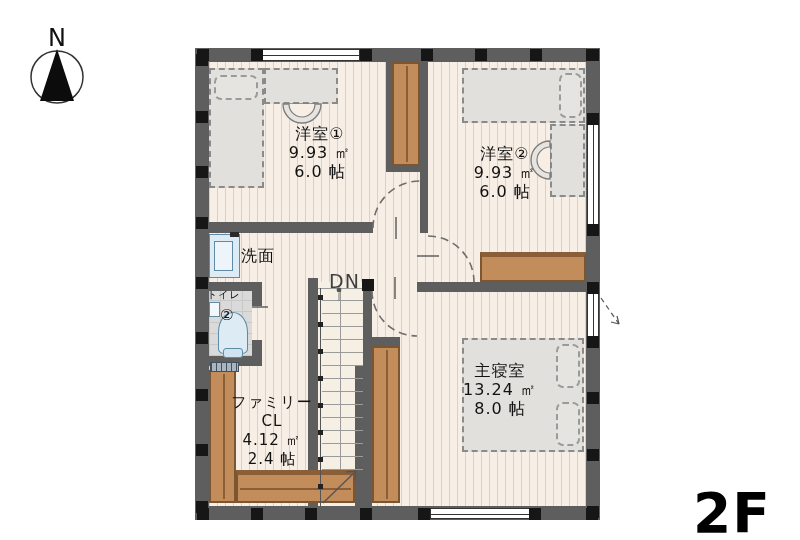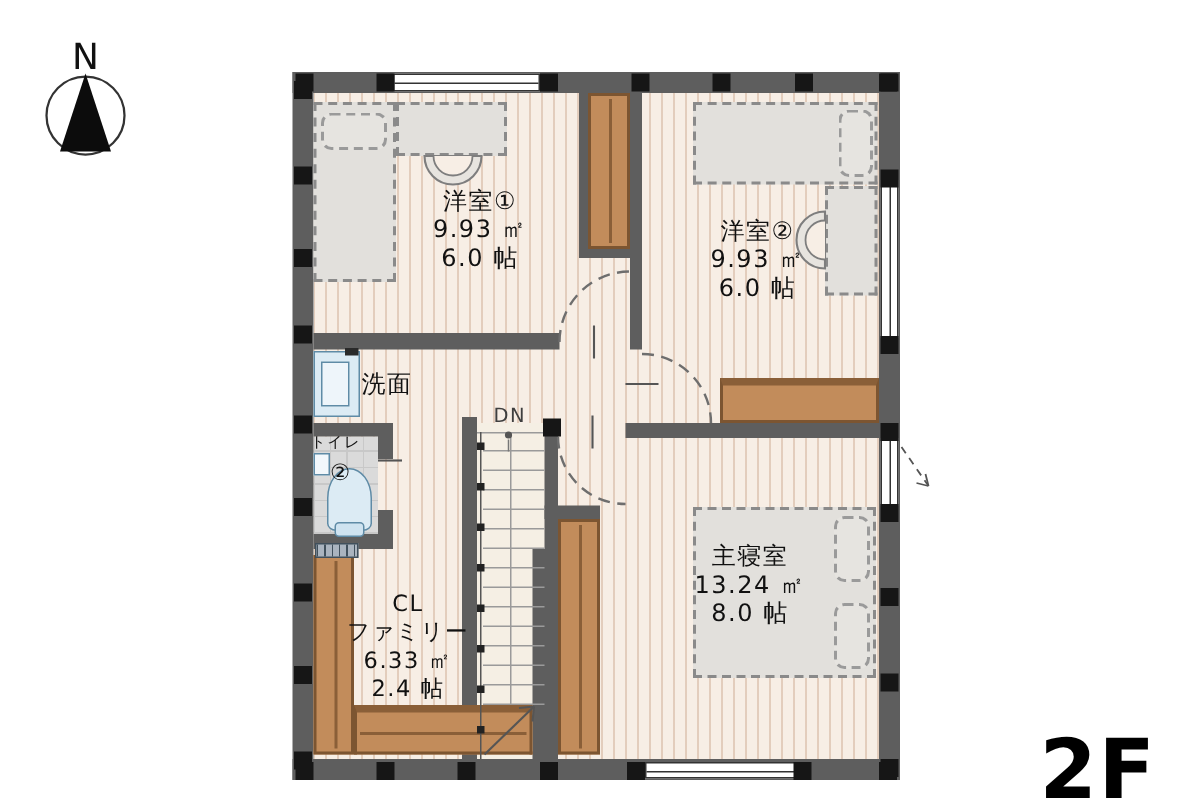--- a/index.html
+++ b/index.html
@@ -38,21 +38,21 @@
   .shelf{position:absolute;background:#aab4bf;border:1px solid #41505c;
     background-image:repeating-linear-gradient(90deg,#41505c 0 1px,transparent 1px 5px);}
   
   .stair-line{position:absolute;background:#9a9a9a;}
   .stair-rail{position:absolute;background:#555;}
   .baluster{position:absolute;width:5px;height:5px;background:#222;}
   
   .room-label{position:absolute;text-align:center;font-size:16px;line-height:19px;
     color:#111;letter-spacing:1px;white-space:nowrap;}
   .small-label{position:absolute;font-size:16px;color:#111;letter-spacing:1px;white-space:nowrap;}
-  .dn-label{position:absolute;font-size:13px;color:#3f3f3f;letter-spacing:1px;}
+  .dn-label{position:absolute;font-size:19px;color:#3f3f3f;letter-spacing:1px;}
   .floor-tag{position:absolute;font-size:55px;font-weight:bold;letter-spacing:1px;color:#000;margin-top:32px;}
   svg.overlay{position:absolute;left:0;top:0;pointer-events:none;}
 </style>
 </head>
 <body>
 
 <svg class="abs" style="left:14px;top:8px;" width="100" height="110" viewBox="0 0 100 110">
   <text x="43" y="38" font-size="24" text-anchor="middle" fill="#111">N</text>
   <circle cx="43" cy="69" r="26" fill="none" stroke="#333" stroke-width="1.5"></circle>
   <polygon points="43,41 26,93 60,93" fill="#0c0c0c"></polygon>
@@ -234,21 +234,21 @@
   </div>
   <div class="room-label" style="left:425px;top:341px;width:150px;">
     <div>主寝室</div>
     <div>13.24 ㎡</div>
     <div>8.0 帖</div>
   </div>
   <div class="small-label" style="left:241px;top:226px;">洗面</div>
   <div class="small-label" style="left:207px;top:268px;font-size:10px;">トイレ</div>
   <div class="small-label" style="left:220px;top:286px;font-size:15px;">②</div>
   <div class="room-label" style="left:212px;top:373px;width:120px;font-size:15px;">
+    <div>ファミリー</div>
     <div>CL</div>
-    <div>ファミリー</div>
-    <div>6.33 ㎡</div>
+    <div>4.12 ㎡</div>
     <div>2.4 帖</div>
   </div>
   <div class="dn-label" style="left:329px;top:250px;">DN</div>
 </div>
 
 <div class="floor-tag" style="left:693px;top:449px;">2F</div>
 
 </body></html>

